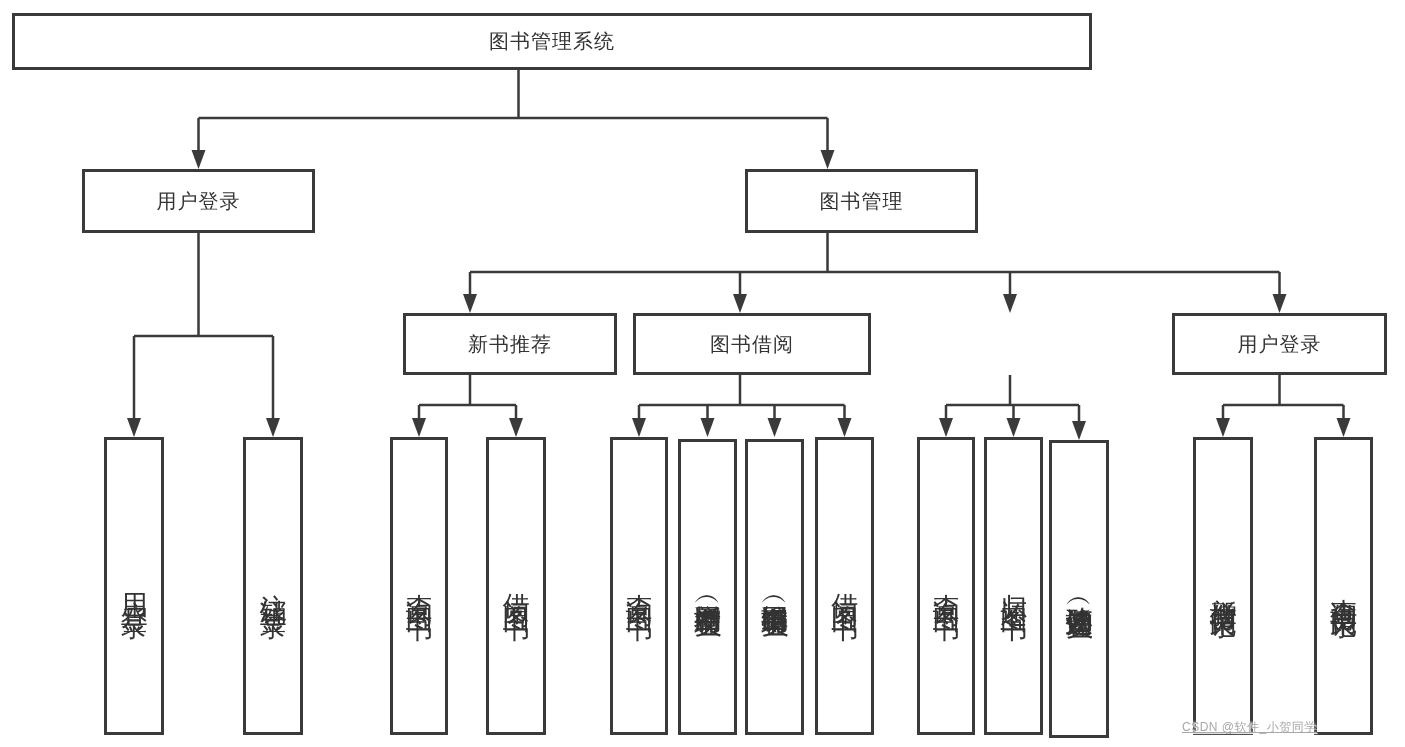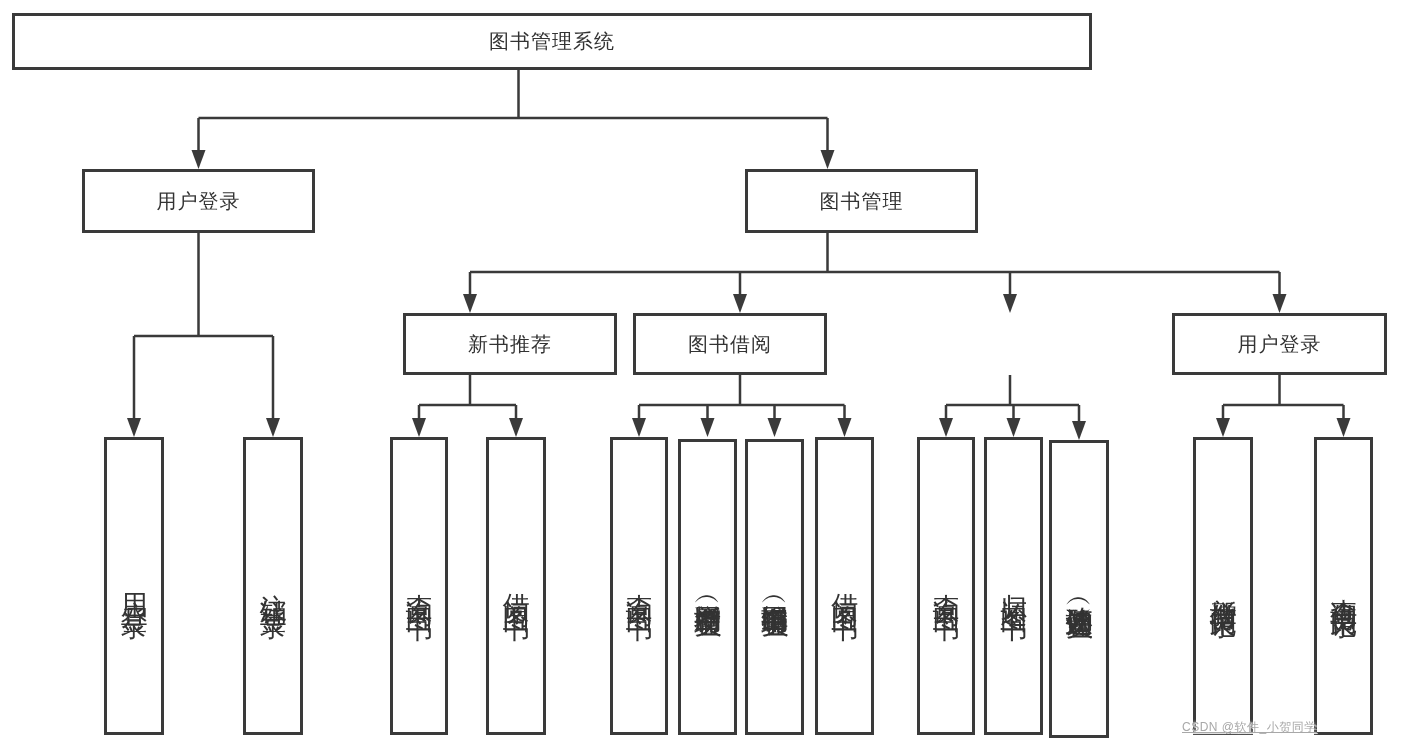--- a/index.html
+++ b/index.html
@@ -31,21 +31,21 @@
   }
   .ls4 .vtext{letter-spacing:7px;}
   .ls6 .vtext{letter-spacing:3px;}
   .ls9 .vtext{letter-spacing:1px;}
 
   
   #n-root{left:12px;top:13px;width:1080px;height:57px;}
   #n-user-login{left:82px;top:169px;width:233px;height:64px;}
   #n-book-mgmt{left:745px;top:169px;width:233px;height:64px;}
   #n-new-book-rec{left:363px;top:313px;width:214px;height:62px;margin-left:40px;}
-  #n-book-borrow{left:633px;top:313px;width:194px;height:62px;}
+  #n-book-borrow{left:633px;top:313px;width:238px;height:62px;}
   #n-current-borrow{left:903px;top:313px;width:214px;height:62px;}
   #n-borrow-records{left:1172px;top:313px;width:215px;height:62px;}
 
   #n-ul-user-login{left:104px;top:437px;width:60px;height:298px;}
   #n-ul-logout{left:243px;top:437px;width:60px;height:298px;}
   #n-nbr-query{left:390px;top:437px;width:58px;height:298px;}
   #n-nbr-borrow{left:486px;top:437px;width:60px;height:298px;}
   #n-bb-query{left:610px;top:437px;width:58px;height:298px;}
   #n-bb-add{left:678px;top:439px;width:59px;height:296px;}
   #n-bb-edit{left:745px;top:439px;width:59px;height:296px;}

